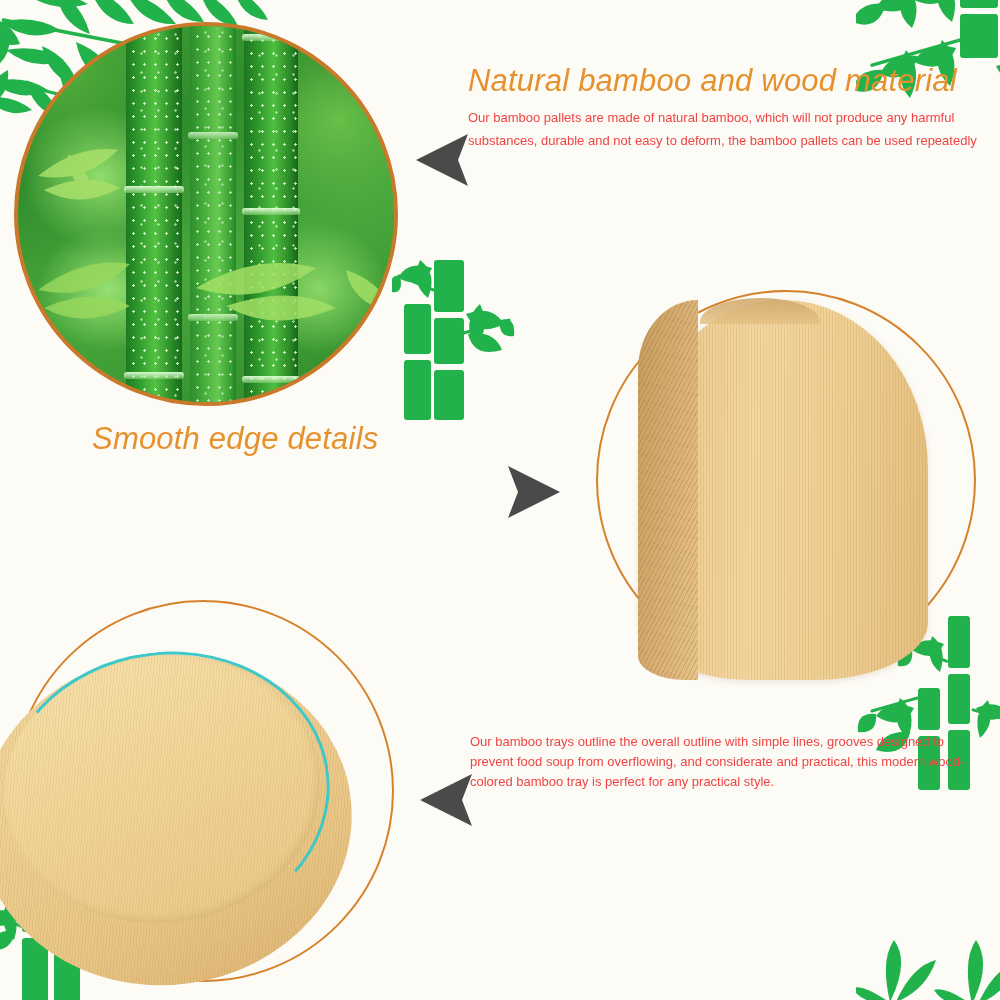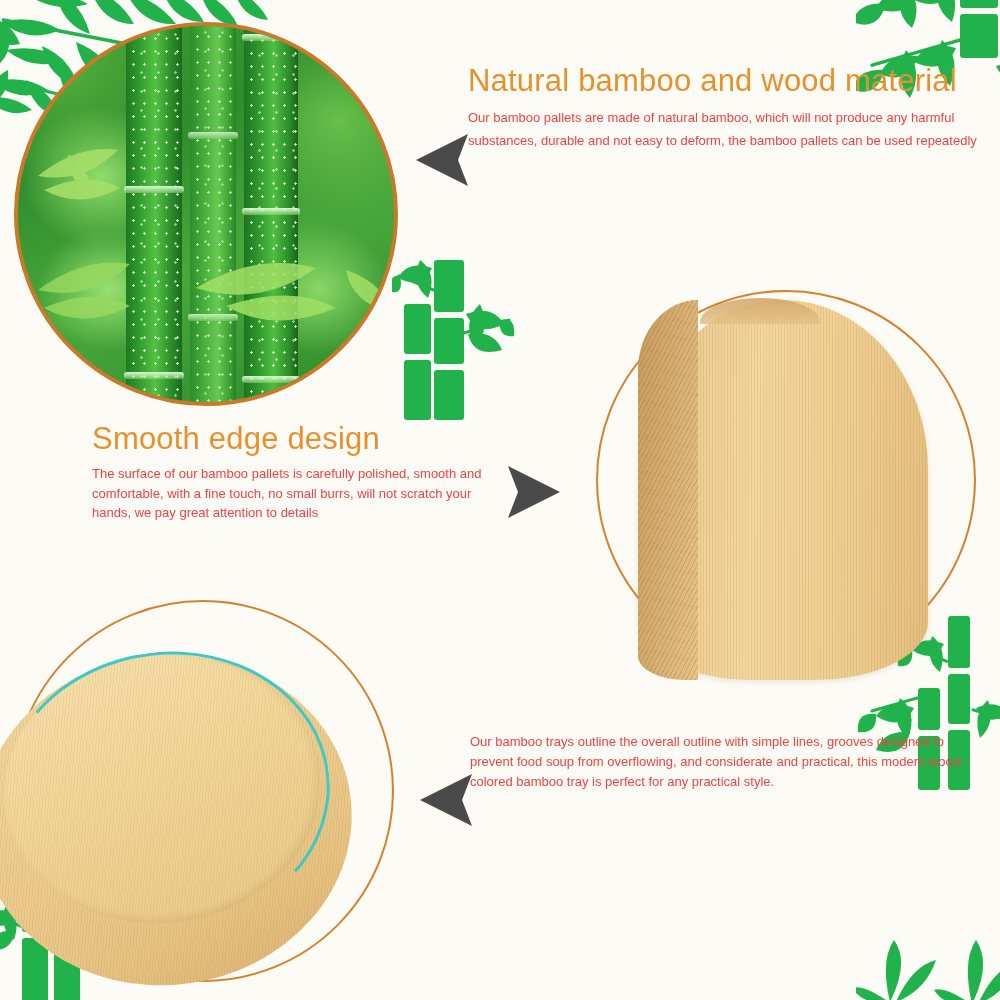--- a/index.html
+++ b/index.html
@@ -177,20 +177,21 @@
 
   
   .block { position: absolute; }
   .heading {
     color: #e5922e;
     font-size: 31px;
     font-weight: 400;
     line-height: 1.22;
     margin: 0 0 6px 0;
     letter-spacing: .2px;
+    font-style: italic;
   }
   .body-text {
     color: #ef4444;
     font-size: 13px;
     line-height: 1.78;
     margin: 0;
   }
   .body-text.tight { line-height: 1.52; }
 
   #block-material { left: 468px; top: 62px; width: 520px; }
@@ -378,21 +379,20 @@
   <svg class="arrow" style="left:418px; top:772px;" width="58" height="56" viewBox="0 0 58 56">
     <path d="M2 28 L54 2 L44 28 L54 54 Z" fill="#4a4a4a"></path>
   </svg>
 
   <div class="block" id="block-material">
     <h2 class="heading">Natural bamboo and wood material</h2>
     <p class="body-text">Our bamboo pallets are made of natural bamboo, which will not produce any harmful substances, durable and not easy to deform, the bamboo pallets can be used repeatedly</p>
   </div>
 
   <div class="block" id="block-smooth">
-    <h2 class="heading">Smooth edge design</h2>
-    <p class="body-text tight">The surface of our bamboo pallets is carefully polished, smooth and comfortable, with a fine touch, no small burrs, will not scratch your hands, we pay great attention to details</p>
+    <h2 class="heading">Smooth edge details</h2>
   </div>
 
   <div class="block" id="block-grooved">
     <p class="body-text tight">Our bamboo trays outline the overall outline with simple lines, grooves designed to prevent food soup from overflowing, and considerate and practical, this modern wood-colored bamboo tray is perfect for any practical style.</p>
   </div>
 
 </div>
 
 </body></html>

